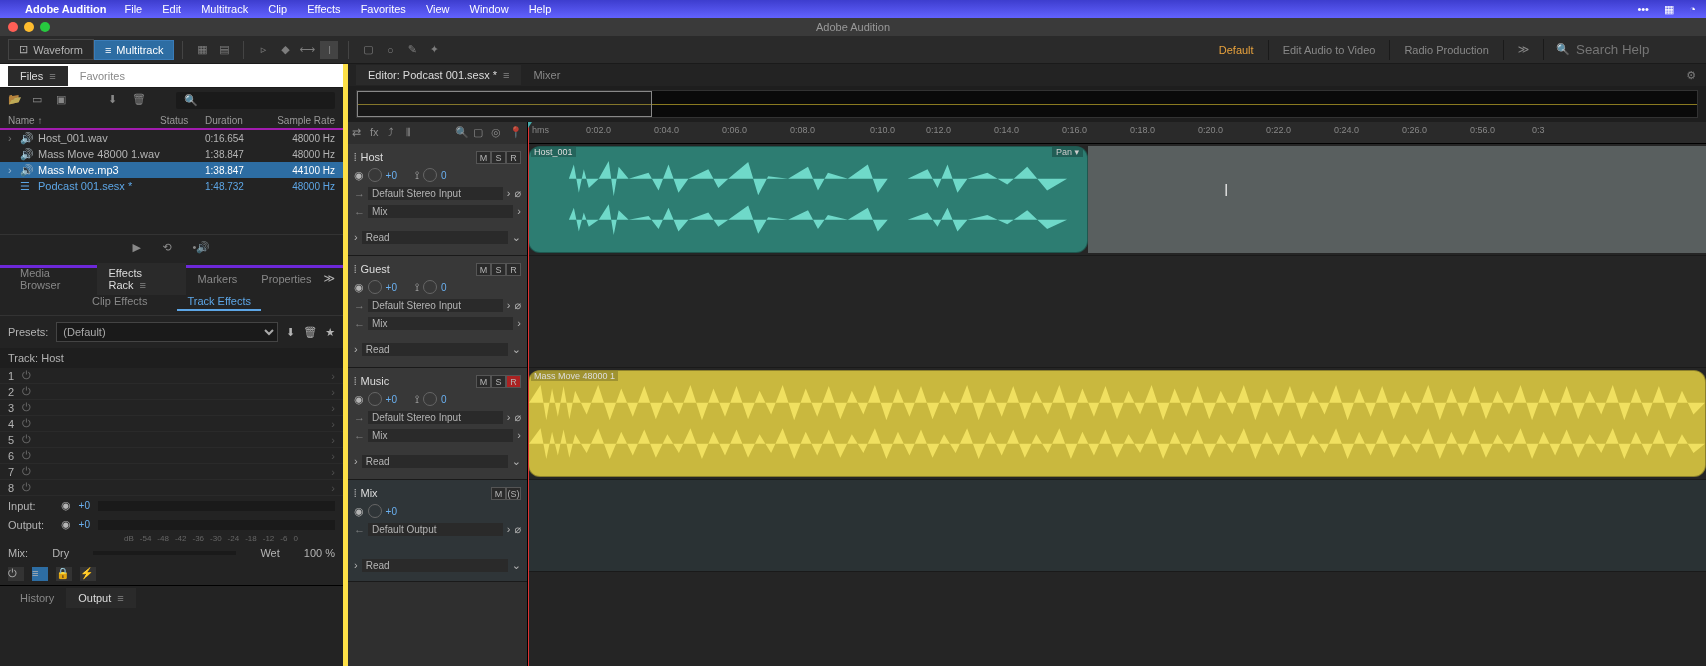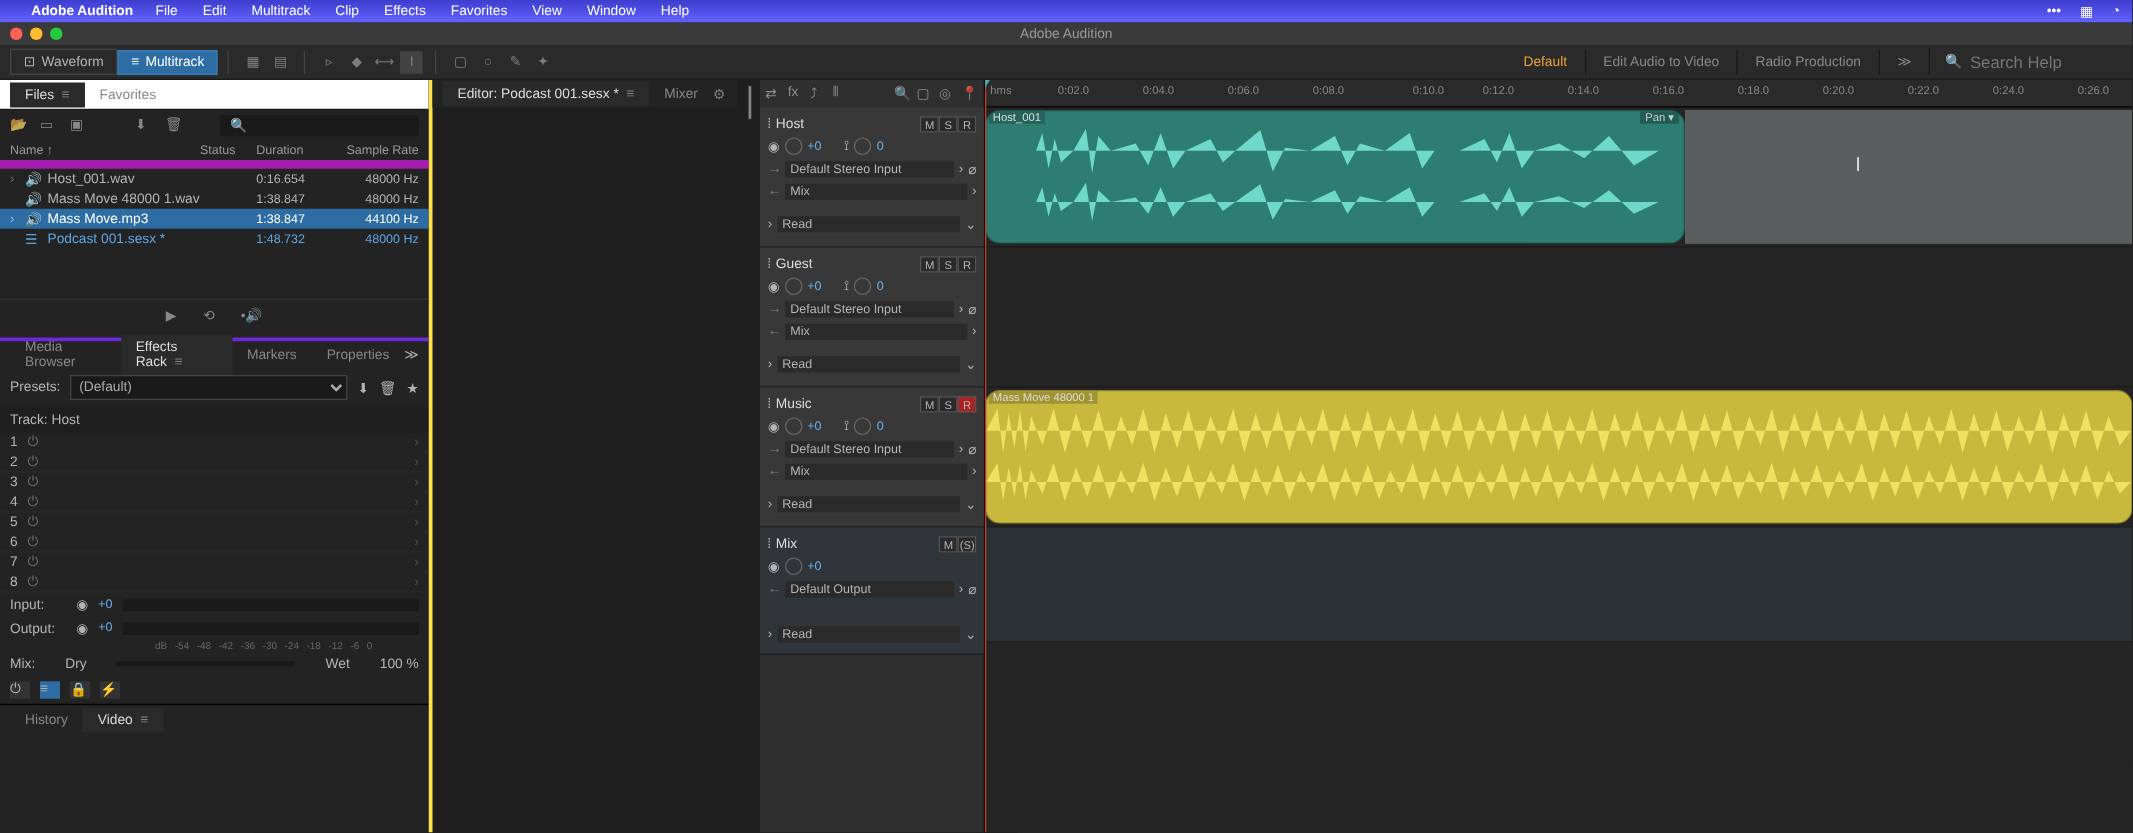--- a/index.html
+++ b/index.html
@@ -24,21 +24,21 @@
 .search-help input{background:transparent;border:none;color:#aaa;outline:none;width:110px}
 .main{display:flex;height:calc(100% - 64px)}
 .left-panels{width:343px;display:flex;flex-direction:column;background:#232323}
 .panel-tabs{display:flex;height:24px;align-items:center;background:#ffffff;border-bottom:1px solid #1a1a1a;padding-left:8px}
 .panel-tab{padding:4px 12px;color:#888;cursor:pointer}
 .panel-tab.active{background:#2a2a2a;color:#ddd}
 .panel-tab .menu-icon{margin-left:6px;opacity:.5}
 .files-toolbar{display:flex;padding:4px 8px;gap:8px;align-items:center}
 .files-toolbar .icon{width:16px;height:16px;cursor:pointer;opacity:.7}
 .files-search{flex:1;display:flex;align-items:center;background:#1a1a1a;padding:2px 8px;border-radius:2px;margin-left:20px}
-.files-header{display:flex;padding:2px 8px;color:#999;border-bottom:7px solid #a21caf}
+.files-header{display:flex;padding:2px 8px;color:#999;border-bottom:2px solid #a21caf}
 .files-header .col{font-size:10px}
 .col-name{flex:1}
 .col-status{width:45px}
 .col-dur{width:60px}
 .col-rate{width:70px;text-align:right}
 .file-row{display:flex;padding:2px 8px;align-items:center;cursor:pointer;height:16px}
 .file-row.selected{background:#2d6da3;color:#fff}
 .file-row .chevron{width:12px;opacity:.5}
 .file-row .ficon{width:14px;margin-right:4px}
 .file-row .fname{flex:1}
@@ -60,21 +60,21 @@
 .fx-slot .num{width:14px}
 .fx-slot .power{width:14px;opacity:.5}
 .fx-slot .arrow{margin-left:auto;opacity:.3}
 .io-row{display:flex;align-items:center;padding:3px 8px;gap:8px}
 .io-row .label{width:45px}
 .io-meter{flex:1;height:10px;background:#1a1a1a}
 .mix-row{display:flex;padding:4px 8px;align-items:center;gap:24px}
 .mix-slider{flex:1;height:4px;background:#1a1a1a;position:relative}
 .toggle-row{display:flex;padding:4px 8px;gap:8px}
 .toggle{width:16px;height:14px;background:#333;cursor:pointer}
-.right-area{flex:1;display:flex;flex-direction:row;background:#1e1e1e;border-left:3px solid #fde047}
+.right-area{flex:1;display:flex;flex-direction:column;background:#1e1e1e;border-left:5px solid #fde047}
 .editor-tabs{display:flex;height:22px;align-items:center;background:#232323;padding-left:8px}
 .overview{height:28px;background:#0a0a0a;margin:4px 8px;position:relative;border:1px solid #333}
 .overview-sel{position:absolute;left:0;width:22%;height:100%;border:1px solid #888;background:rgba(100,100,100,.15)}
 .overview-line{position:absolute;top:50%;left:0;right:0;height:1px;background:#8a7a20}
 .track-area{flex:1;display:flex;overflow:hidden}
 .track-headers{width:180px;background:#2f2f2f;border-right:1px solid #000}
 .track-tools{display:flex;gap:4px;padding:4px;height:22px;align-items:center}
 .track-tools .tt{width:14px;height:14px;opacity:.7;cursor:pointer}
 .track-header{border-bottom:1px solid #1a1a1a;padding:4px 6px;position:relative;background:#383838}
 .track-header.mix{background:#2f3538}
@@ -235,20 +235,24 @@
       <span class="tbtn">•🔊</span>
     </div>
 
     <div class="bottom-tabs">
       <span class="panel-tab">Media Browser</span>
       <span class="panel-tab active"><span>Effects Rack</span><span class="menu-icon">≡</span></span>
       <span class="panel-tab">Markers</span>
       <span class="panel-tab">Properties</span>
       <span style="margin-left:auto;margin-right:8px">≫</span>
     </div>
+    <div class="sub-tabs">
+      <span class="sub-tab">Clip Effects</span>
+      <span class="sub-tab active">Track Effects</span>
+    </div>
     <div class="presets-row">
       <span>Presets:</span>
       <select><option>(Default)</option></select>
       <span>⬇</span>
       <span>🗑</span>
       <span>★</span>
     </div>
     <div class="track-label">Track: Host</div>
     <div class="fx-slots">
       <div class="fx-slot">
@@ -326,21 +330,21 @@
       <span>100 %</span>
     </div>
     <div class="toggle-row">
       <span class="toggle">⏻</span>
       <span class="toggle" style="background:#2d6da3">≡</span>
       <span class="toggle">🔒</span>
       <span class="toggle">⚡</span>
     </div>
     <div class="bottom-tabs" style="border-top:1px solid #000">
       <span class="panel-tab">History</span>
-      <span class="panel-tab active"><span>Video</span><span class="menu-icon">≡</span></span>
+      <span class="panel-tab active"><span>Output</span><span class="menu-icon">≡</span></span>
     </div>
   </div>
 
   <div class="right-area">
     <div class="editor-tabs">
       <span class="panel-tab active"><span>Editor: Podcast 001.sesx *</span><span class="menu-icon">≡</span></span>
       <span class="panel-tab">Mixer</span>
       <span style="margin-left:auto;margin-right:10px;opacity:.6">⚙</span>
     </div>
     <div class="overview">

